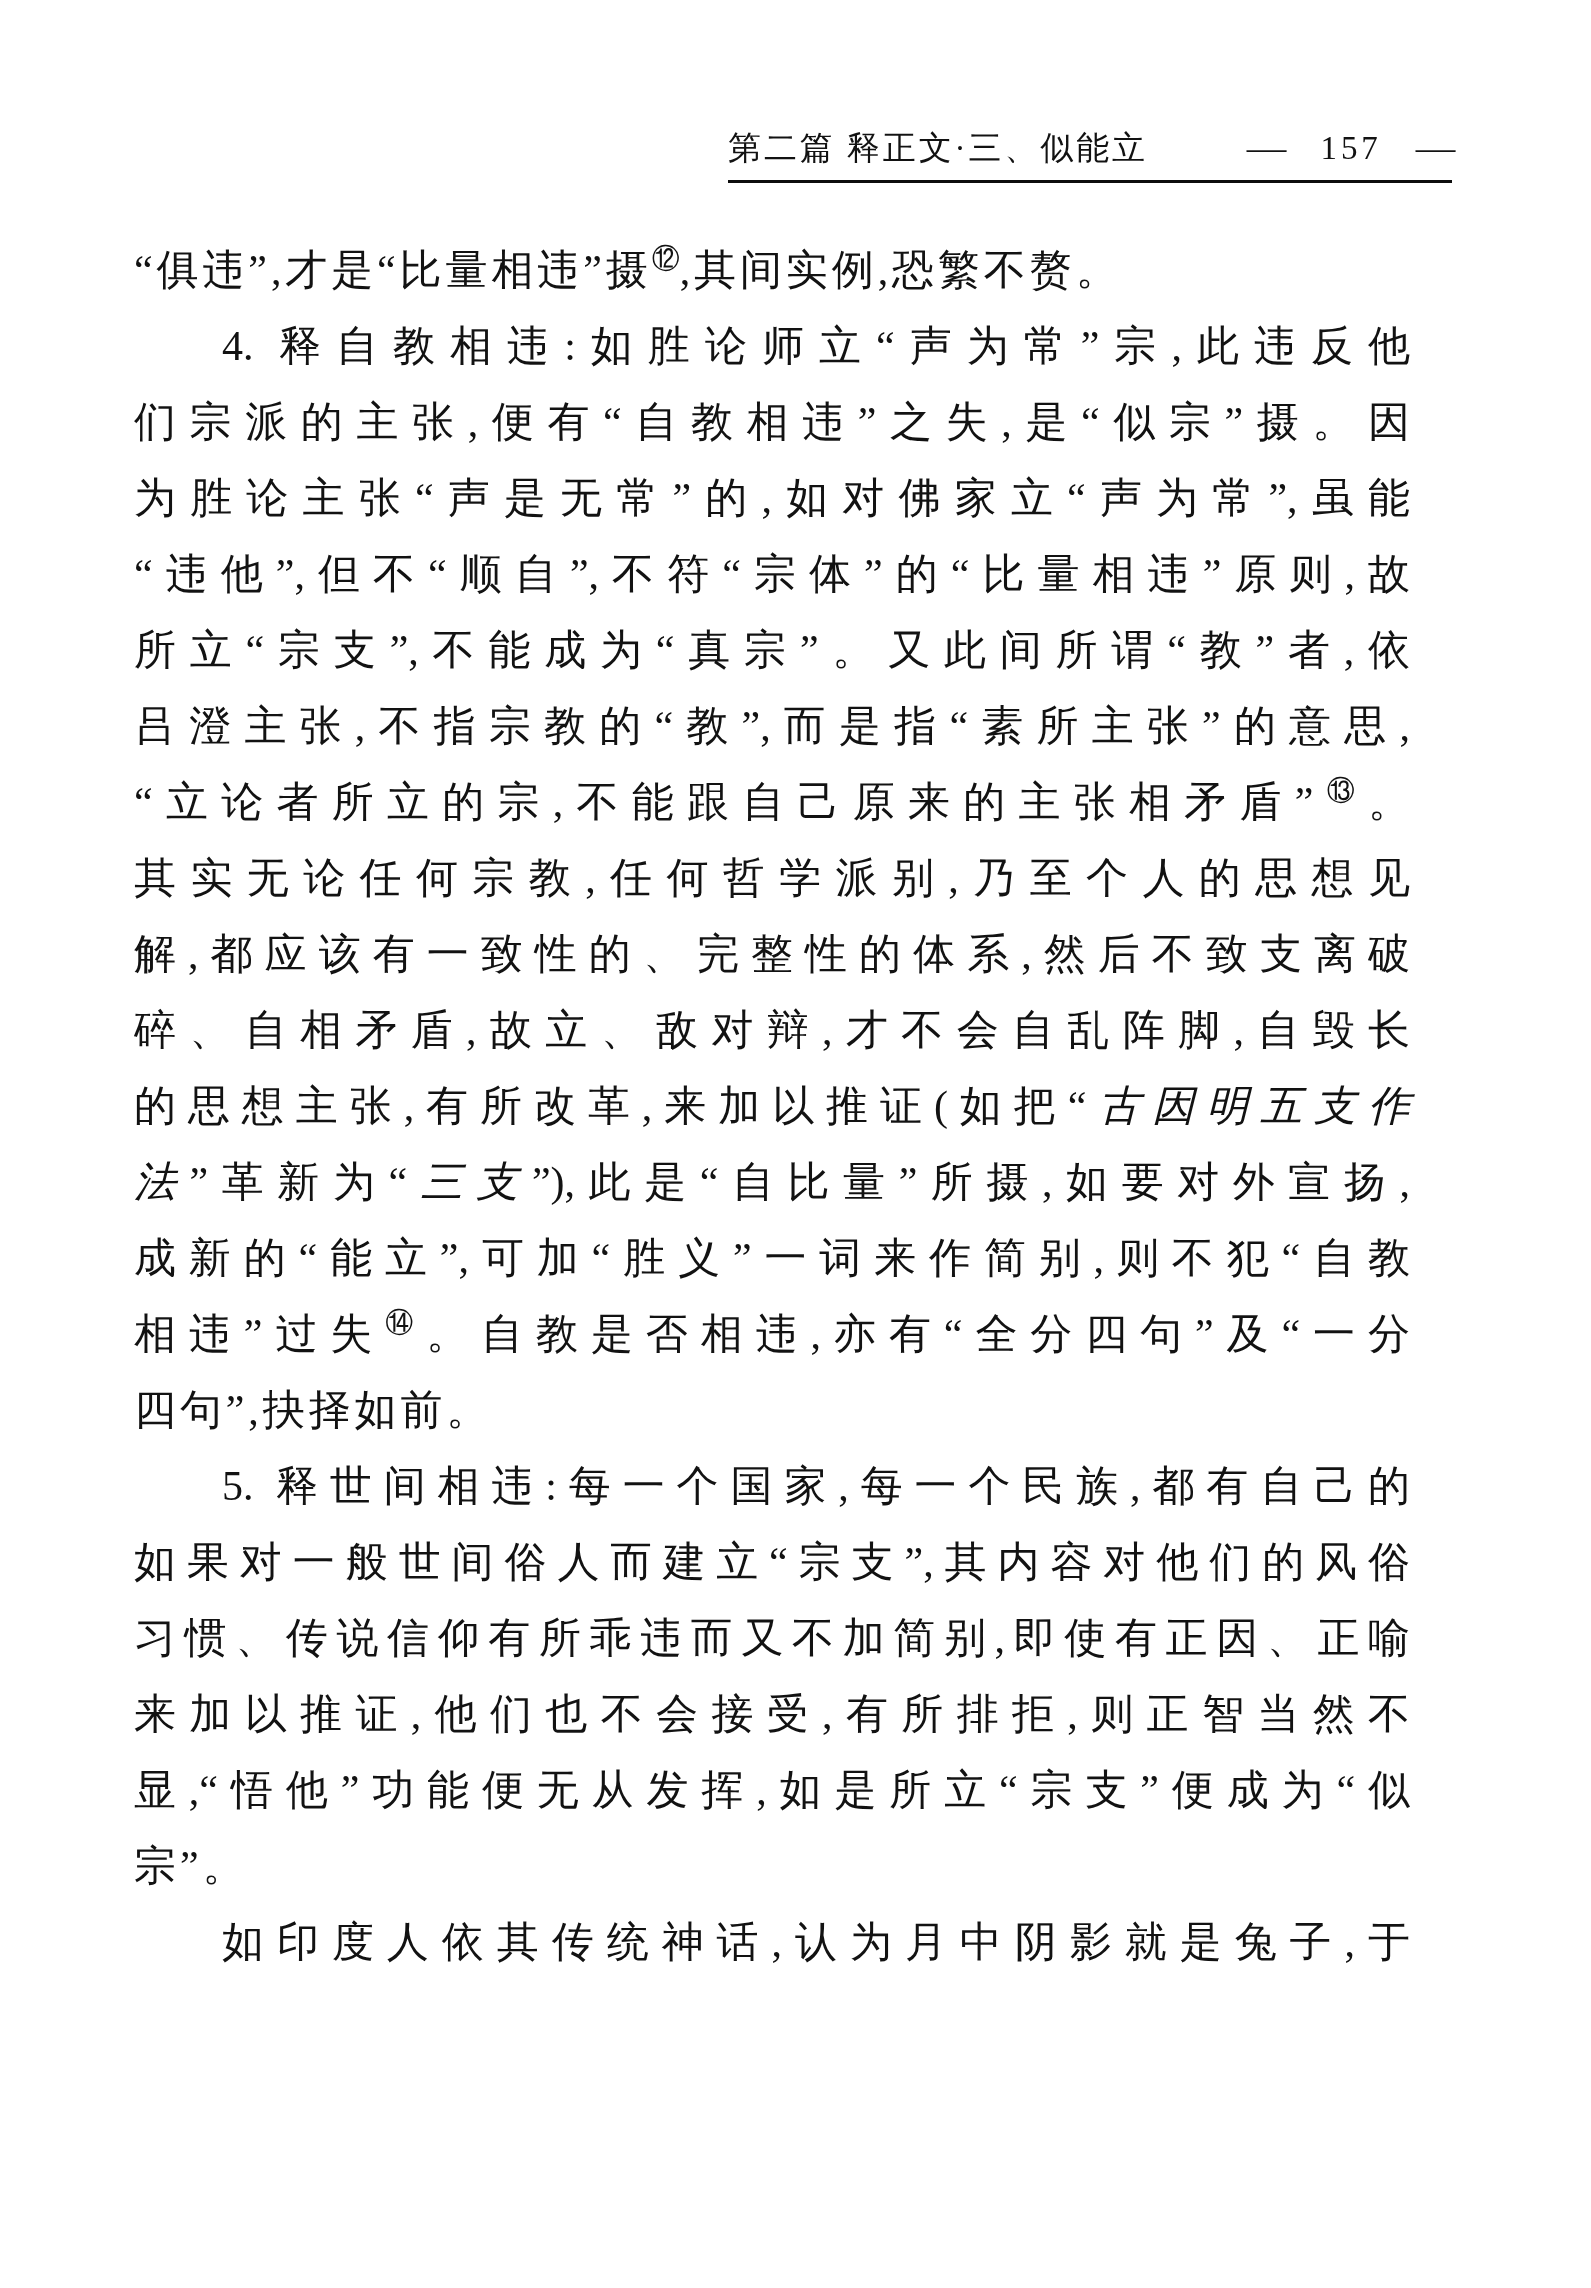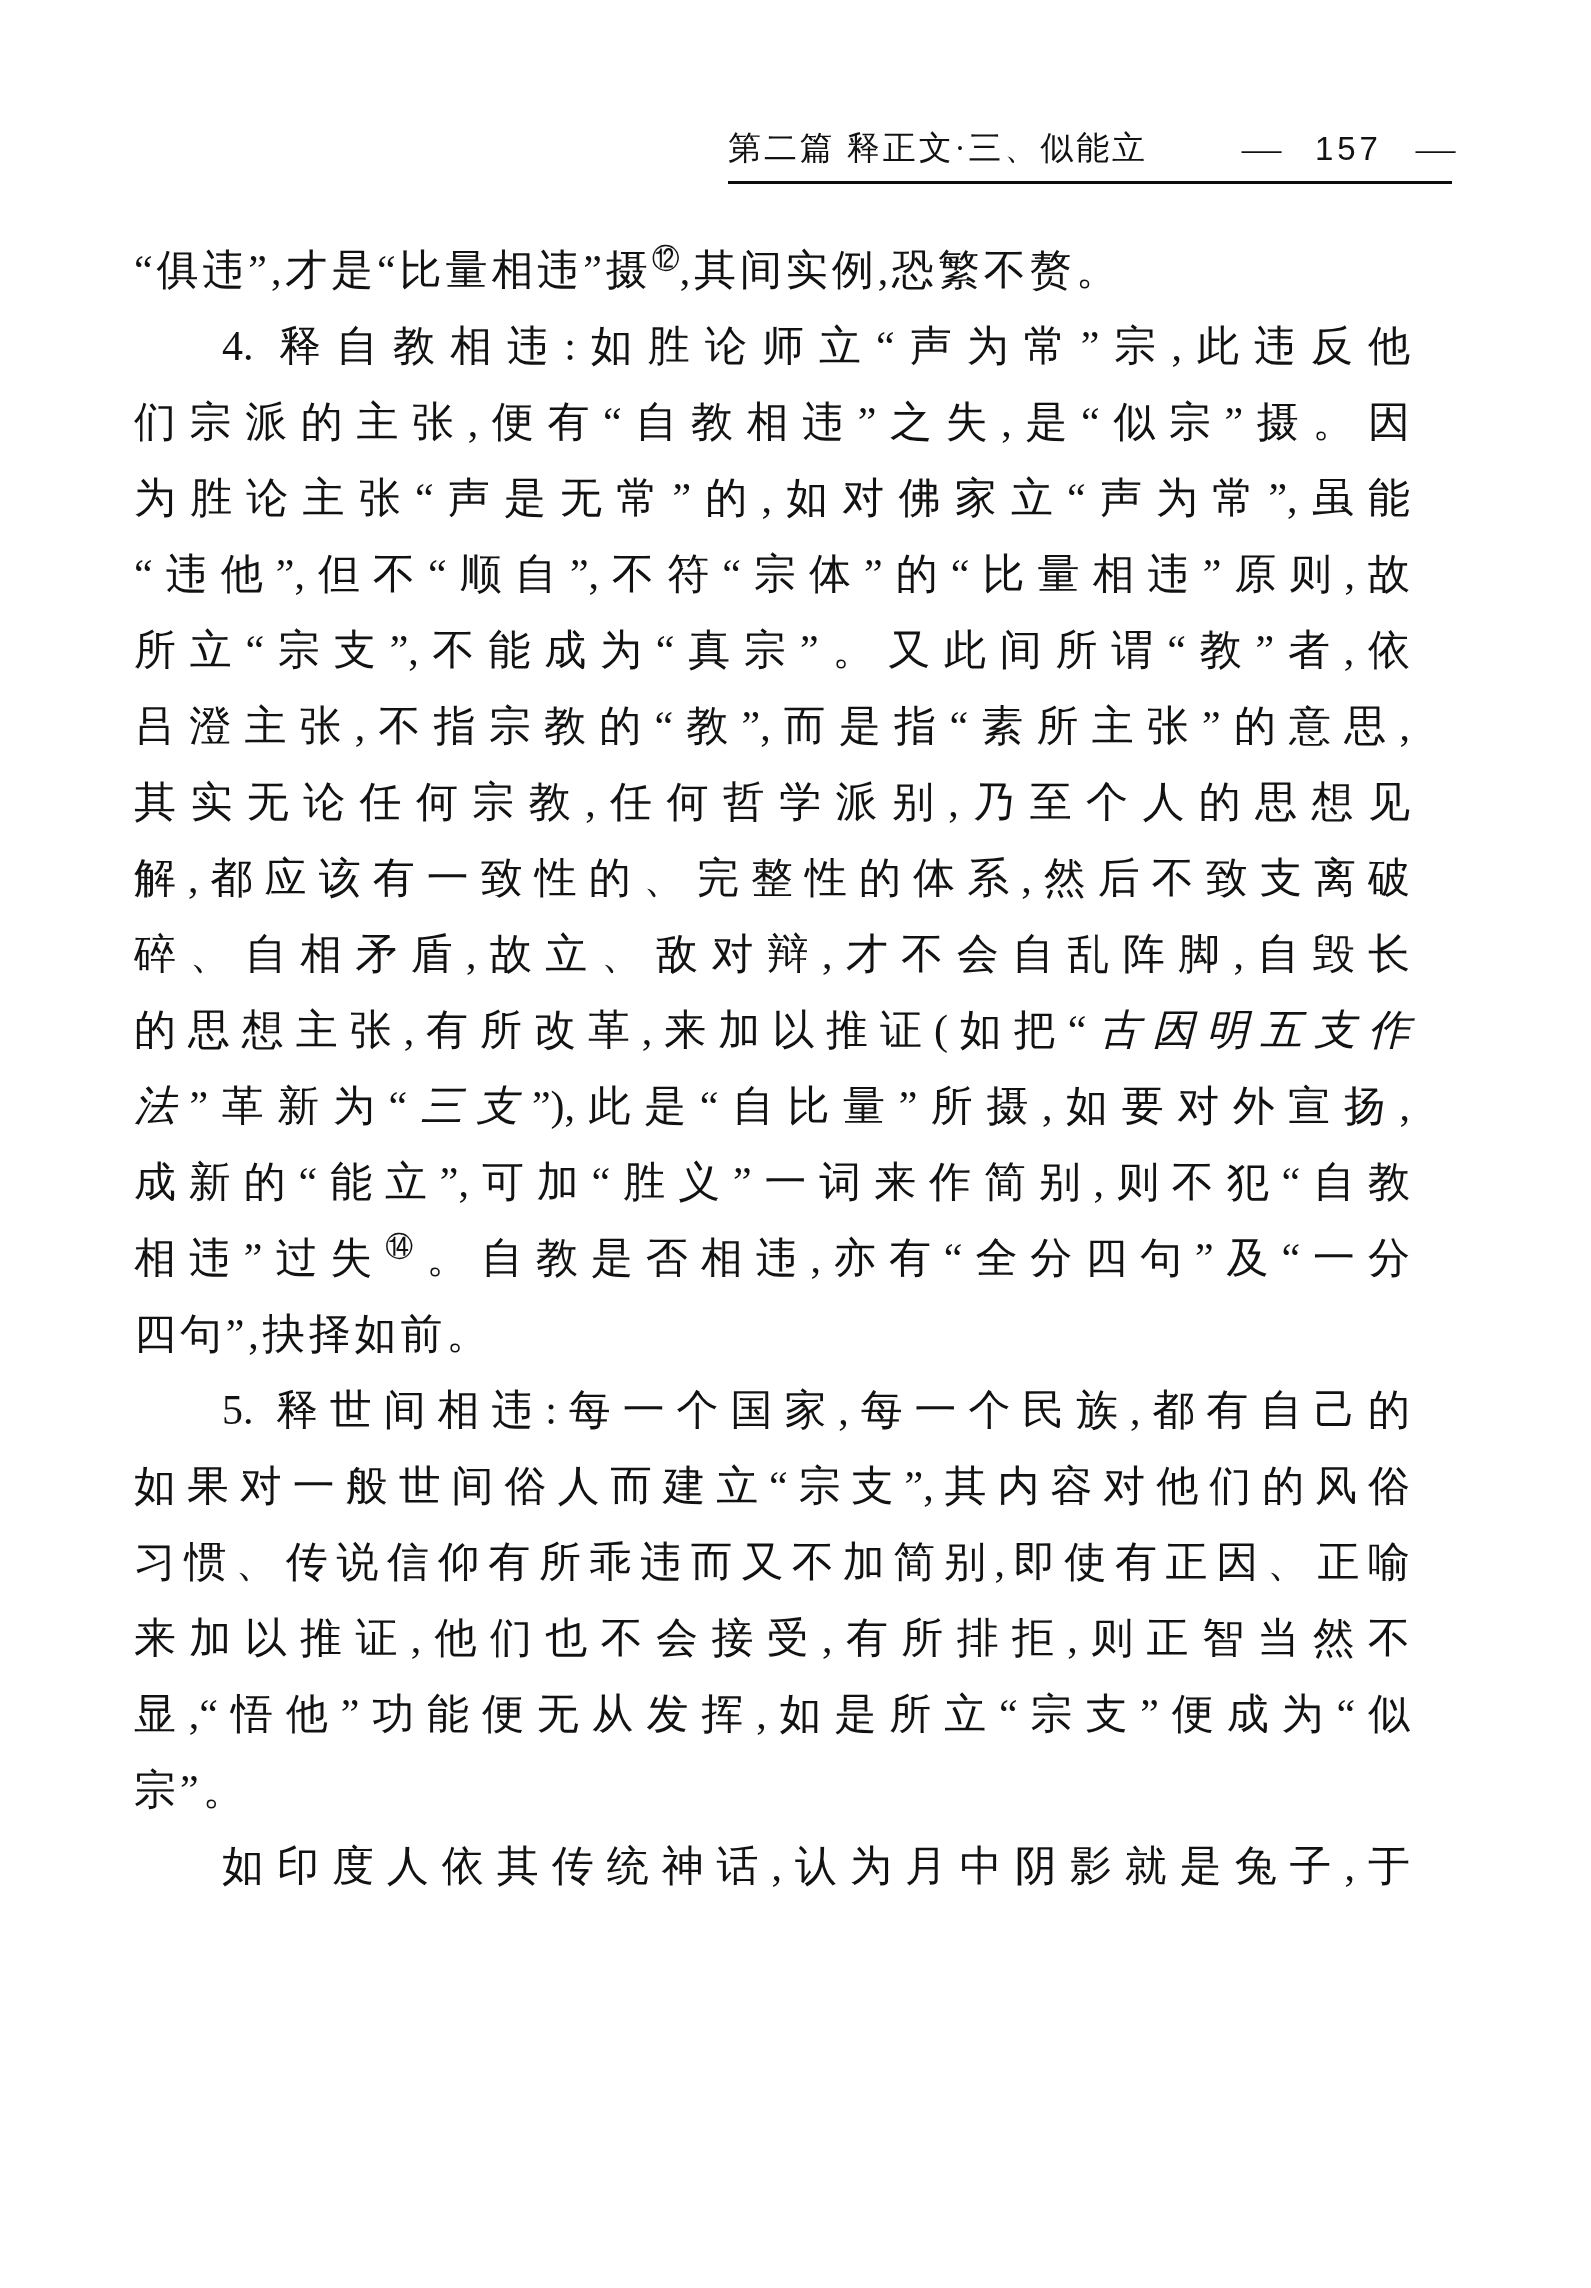--- a/index.html
+++ b/index.html
@@ -28,21 +28,21 @@
     letter-spacing: 2.9px;
     border-bottom: 3.9px solid #0d0d0d;
     padding-bottom: 11.7px;
     white-space: nowrap;
   }
   .running-head .pagenum-group { letter-spacing: 0; }
   .running-head .pagenum-group span { display: inline-block; }
   .running-head .page-dash { transform: scaleX(1.2); }
   .running-head .page-number {
     margin: 0 29px;
-    font-family: Liberation Sans, sans-serif;
+    font-family: Liberation Serif, serif;
     letter-spacing: 3.9px;
   }
   
   .text-block {
     position: absolute;
     left: 134px; top: 232px;
     width: 1276px;
   }
   .line {
     height: 76px;
@@ -81,20 +81,21 @@
   </div>
 
   <div class="text-block">
       <div class="line end"><span>“俱违”,才是“比量相违”摄</span><span class="sup">⑫</span><span>,其间实例,恐繁不赘。</span></div>
       <div class="line indent"><span>4. 释自教相违:如胜论师立“声为常”宗,此违反他</span></div>
       <div class="line"><span>们宗派的主张,便有“自教相违”之失,是“似宗”摄。因</span></div>
       <div class="line"><span>为胜论主张“声是无常”的,如对佛家立“声为常”,虽能</span></div>
       <div class="line"><span>“违他”,但不“顺自”,不符“宗体”的“比量相违”原则,故</span></div>
       <div class="line"><span>所立“宗支”,不能成为“真宗”。又此间所谓“教”者,依</span></div>
       <div class="line"><span>吕澄主张,不指宗教的“教”,而是指“素所主张”的意思,</span></div>
+      <div class="line"><span>“立论者所立的宗,不能跟自己原来的主张相矛盾”</span><span class="sup">⑬</span><span>。</span></div>
       <div class="line"><span>其实无论任何宗教,任何哲学派别,乃至个人的思想见</span></div>
       <div class="line"><span>解,都应该有一致性的、完整性的体系,然后不致支离破</span></div>
       <div class="line"><span>碎、自相矛盾,故立、敌对辩,才不会自乱阵脚,自毁长</span></div>
       <div class="line"><span>的思想主张,有所改革,来加以推证(如把“</span><span class="kai">古因明五支作</span></div>
       <div class="line"><span class="kai">法</span><span>”革新为“</span><span class="kai">三支</span><span>”),此是“自比量”所摄,如要对外宣扬,</span></div>
       <div class="line"><span>成新的“能立”,可加“胜义”一词来作简别,则不犯“自教</span></div>
       <div class="line"><span>相违”过失</span><span class="sup">⑭</span><span>。自教是否相违,亦有“全分四句”及“一分</span></div>
       <div class="line end"><span>四句”,抉择如前。</span></div>
       <div class="line indent"><span>5. 释世间相违:每一个国家,每一个民族,都有自己的</span></div>
       <div class="line"><span>如果对一般世间俗人而建立“宗支”,其内容对他们的风俗</span></div>

